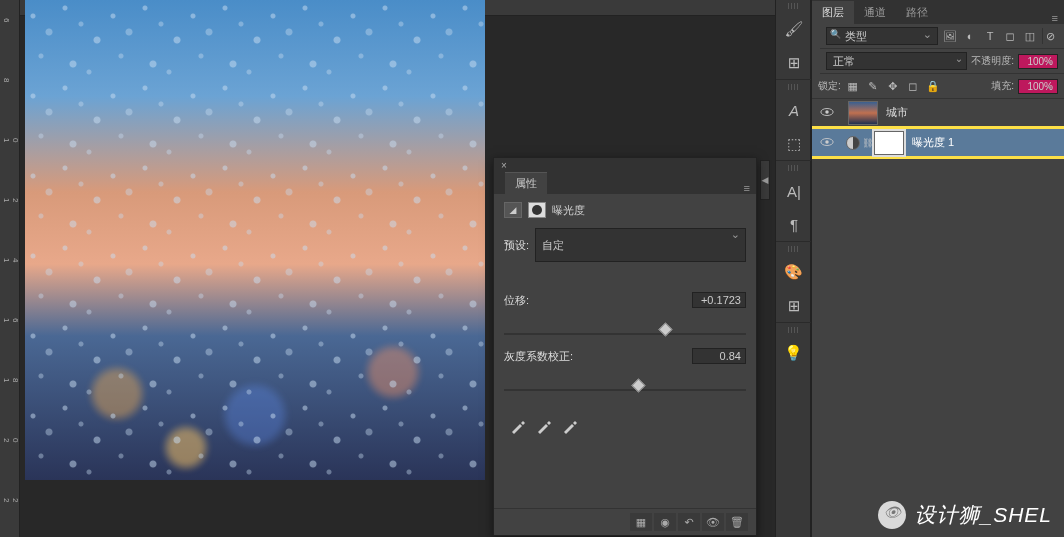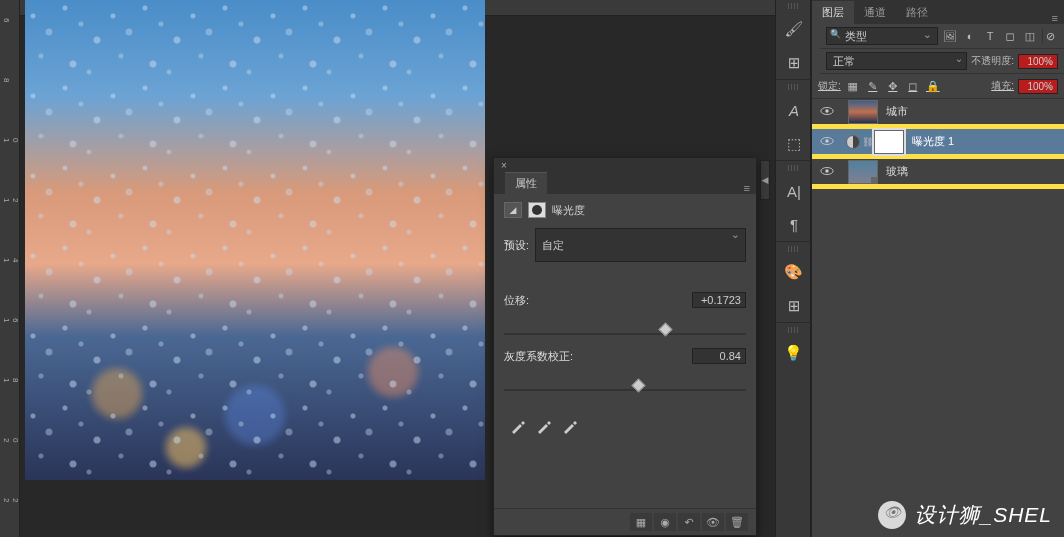--- a/index.html
+++ b/index.html
@@ -57,26 +57,26 @@
 .lrow { display: flex; align-items: center; padding: 3px 6px; gap: 4px; }
 .lrow.header1 { border-bottom: 1px solid #333; margin-left: 8px; }
 .lsearch { flex: 1; position: relative; }
 .lsearch input { width: 100%; background: #333; border: 1px solid #222; color: #ccc; padding: 2px 18px 2px 18px; font-size: 11px; }
 .lsearch::before { content: "🔍"; position: absolute; left: 4px; top: 2px; font-size: 9px; color: #888; }
 .lsearch::after { content: "⌄"; position: absolute; right: 6px; top: 1px; color: #999; }
 .licon { width: 16px; height: 16px; display: inline-flex; align-items: center; justify-content: center; color: #bbb; font-size: 11px; }
 .lselect { background: #333; border: 1px solid #222; color: #ccc; padding: 2px 16px 2px 6px; font-size: 11px; appearance: none; position: relative; }
 .lselwrap { position: relative; display: inline-block; }
 .lselwrap::after { content: "⌄"; position: absolute; right: 4px; top: 1px; color: #999; pointer-events: none; font-size: 10px; }
-.lvalue { background: #b91c1c; border: 1px solid #222; color: #ccc; padding: 1px 4px; font-size: 10px; width: 40px; text-align: right; }
+.lvalue { background: #be185d; border: 1px solid #222; color: #ccc; padding: 1px 4px; font-size: 10px; width: 40px; text-align: right; }
 .llabel { font-size: 10px; color: #bbb; }
-.lock-row { border-bottom: 1px solid #333; padding: 4px 6px; text-decoration: underline; }
+.lock-row { border-bottom: 1px solid #333; padding: 4px 6px; }
 
 .layer-list { }
-.layer-item { display: flex; align-items: center; height: 30px; padding: 0 4px; border-bottom: 5px solid #fde047; }
+.layer-item { display: flex; align-items: center; height: 30px; padding: 0 4px; border-bottom: 3px solid #fde047; }
 .layer-item.selected { background: #5a7a9a; }
 .layer-eye { width: 14px; padding: 0 4px; color: #ccc; font-size: 12px; }
 .layer-eye svg { width: 14px; height: 10px; }
 .layer-thumb { width: 30px; height: 24px; border: 1px solid #666; margin: 0 4px; background: #888; }
 .layer-thumb.city { background: linear-gradient(180deg, #3a6090 0%, #c07050 50%, #203050 100%); }
 .layer-thumb.white { background: #fff; }
 .layer-thumb.glass { background: linear-gradient(180deg, #5080a0 0%, #808090 100%); }
 .layer-thumb.glass::after { content:""; display:block; position:relative; width:6px; height:6px; background:#666; top:16px; left:22px; }
 .layer-adj-icon { width: 14px; height: 14px; border-radius: 50%; background: linear-gradient(90deg, #ccc 50%, #444 50%); margin: 0 2px; border: 1px solid #666; }
 .layer-link { width: 8px; font-size: 9px; color: #ccc; }
@@ -279,28 +279,19 @@
       <span class="layer-eye"><svg viewBox="0 0 16 10">
             <ellipse cx="8" cy="5" rx="7" ry="4" fill="none" stroke="#ccc"></ellipse>
             <circle cx="8" cy="5" r="2" fill="#ccc"></circle>
           </svg></span>
       <span style="width:14px"></span>
       <span class="layer-adj-icon"></span>
       <span class="layer-link">⛓</span>
       <div class="layer-thumb white"></div>
       <span class="layer-name">曝光度 1</span>
     </div>
-    <div class="layer-item">
-      <span class="layer-eye"><svg viewBox="0 0 16 10">
-            <ellipse cx="8" cy="5" rx="7" ry="4" fill="none" stroke="#ccc"></ellipse>
-            <circle cx="8" cy="5" r="2" fill="#ccc"></circle>
-          </svg></span>
-      <span style="width:14px"></span>
-      <div class="layer-thumb glass"></div>
-      <span class="layer-name">玻璃</span>
-    </div>
   </div>
 </div>
 
 <div class="watermark">
   <span class="weibo-icon"></span>
   <span>设计狮_SHEL</span>
 </div>
 
 </body></html>

